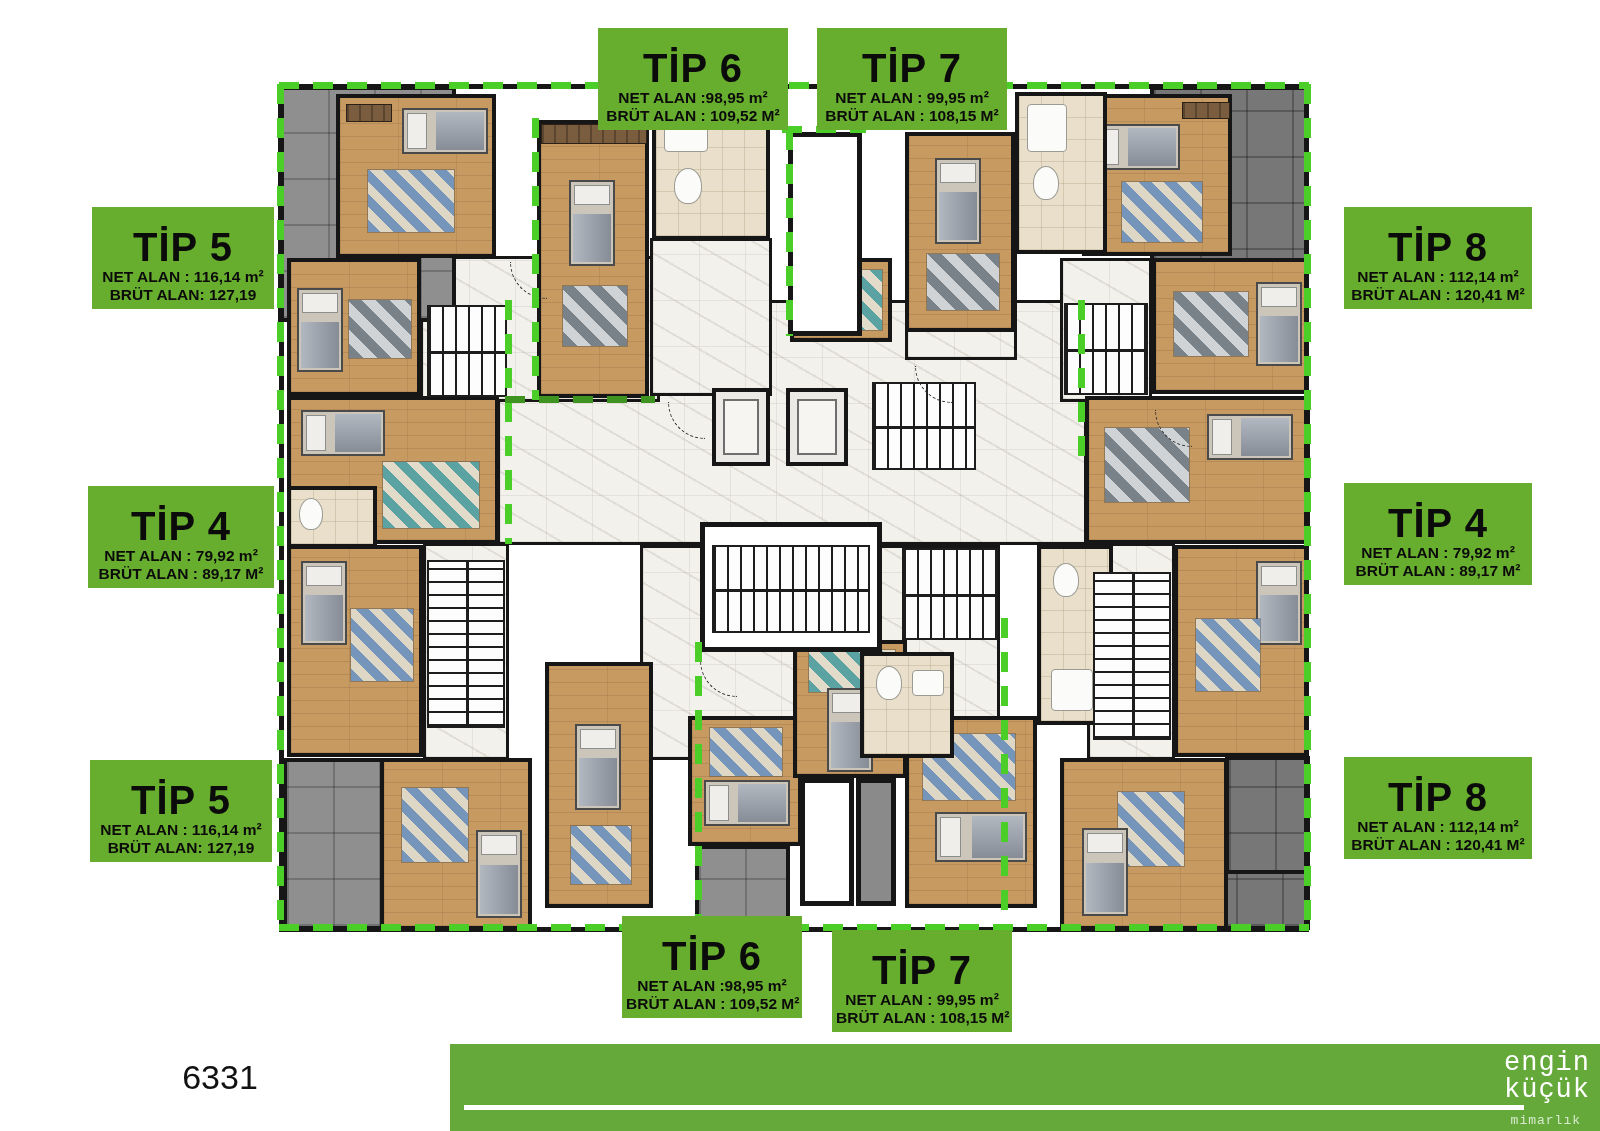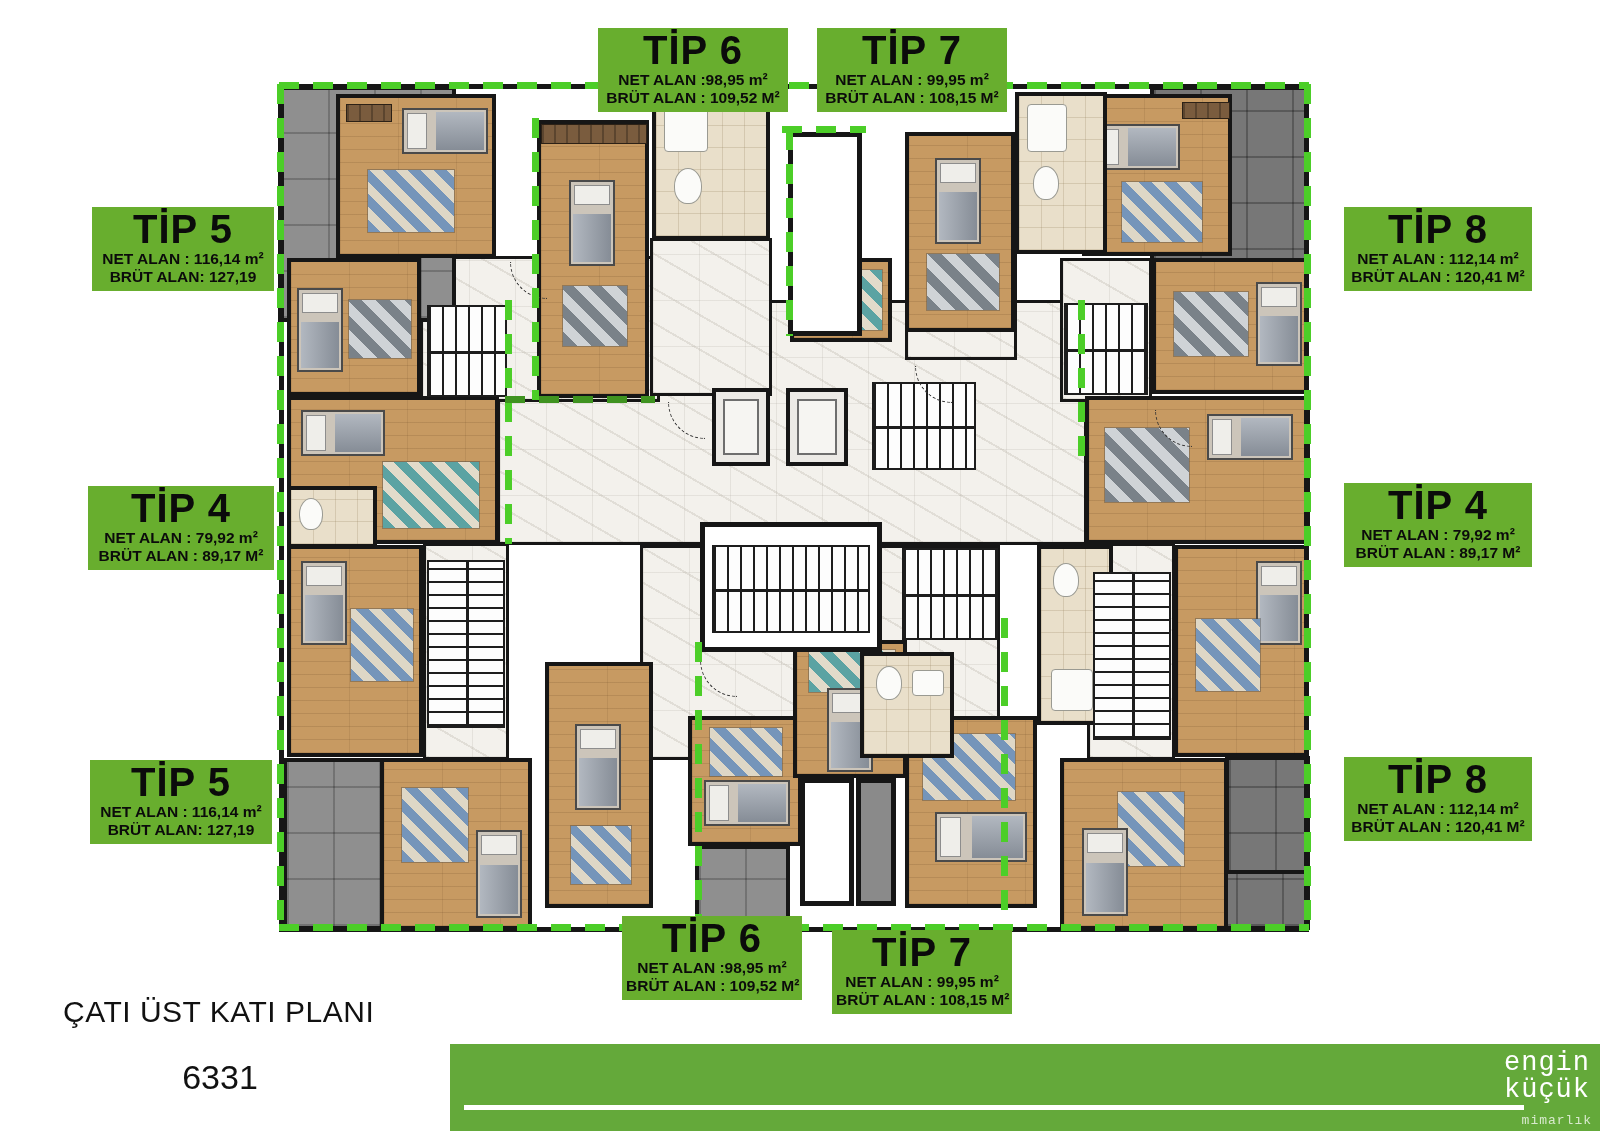--- a/index.html
+++ b/index.html
@@ -59,21 +59,21 @@
 
   
   .dash-h{height:7px;background:repeating-linear-gradient(90deg,#4cce28 0 20px,transparent 20px 34px);}
   .dash-v{width:7px;background:repeating-linear-gradient(180deg,#4cce28 0 20px,transparent 20px 34px);}
   .dash-h.dark{background:repeating-linear-gradient(90deg,#3f9320 0 20px,transparent 20px 34px);}
 
   .door{position:absolute;width:36px;height:36px;border:1.5px dashed #333;border-top:none;border-right:none;border-radius:0 0 0 100%;}
 
   
   .ulabel{position:absolute;background:#68ae2e;color:#0b0b0b;text-align:center;
-          padding:2px 4px 5px 4px;z-index:30;}
+          padding:20px 4px 5px 4px;z-index:30;}
   .ul-title{font-weight:bold;font-size:40px;line-height:1.02;letter-spacing:1px;}
   .ul-line{font-weight:bold;font-size:15.5px;line-height:1.18;white-space:nowrap;}
 
   
   .plan-title{position:absolute;color:#111;font-size:30px;letter-spacing:.5px;}
   .plan-number{position:absolute;color:#111;font-size:34px;}
   .footer-bar{position:absolute;background:#64a93a;font-family:Liberation Mono, monospace;}
   .footer-line{position:absolute;background:#ffffff;}
   .logo{position:absolute;color:#ffffff;text-align:right;line-height:1.0;}
   .logo .l1{font-size:27px;letter-spacing:1px;}
@@ -344,27 +344,26 @@
     <div class="ul-title">TİP 6</div>
     <div class="ul-line">NET ALAN :98,95 m²</div>
     <div class="ul-line">BRÜT ALAN : 109,52 M²</div>
   </div>
   <div class="ulabel" style="left:832px;top:930px;width:172px;">
     <div class="ul-title">TİP 7</div>
     <div class="ul-line">NET ALAN : 99,95 m²</div>
     <div class="ul-line">BRÜT ALAN : 108,15 M²</div>
   </div>
 
-  <div class="plan-title" style="left:63px;top:995px;">ÇATI ÜST KATI PLANI</div>
   <div class="plan-number" style="left:140px;top:1058px;width:160px;text-align:center;">6331</div>
 
   <div class="footer-bar" style="left:450px;top:1044px;width:1150px;height:87px;">
     <div class="footer-line" style="left:14px;top:61px;width:1060px;height:5px;"></div>
     <div class="logo" style="right:10px;top:6px;">
       <div class="l1">engin</div>
       <div class="l1">küçük</div>
     </div>
-    <div class="logo" style="right:8px;top:70px;">
+    <div class="logo" style="right:19px;top:70px;">
       <div class="l3">mimarlık</div>
     </div>
   </div>
 
 </div>
 
 </body></html>

